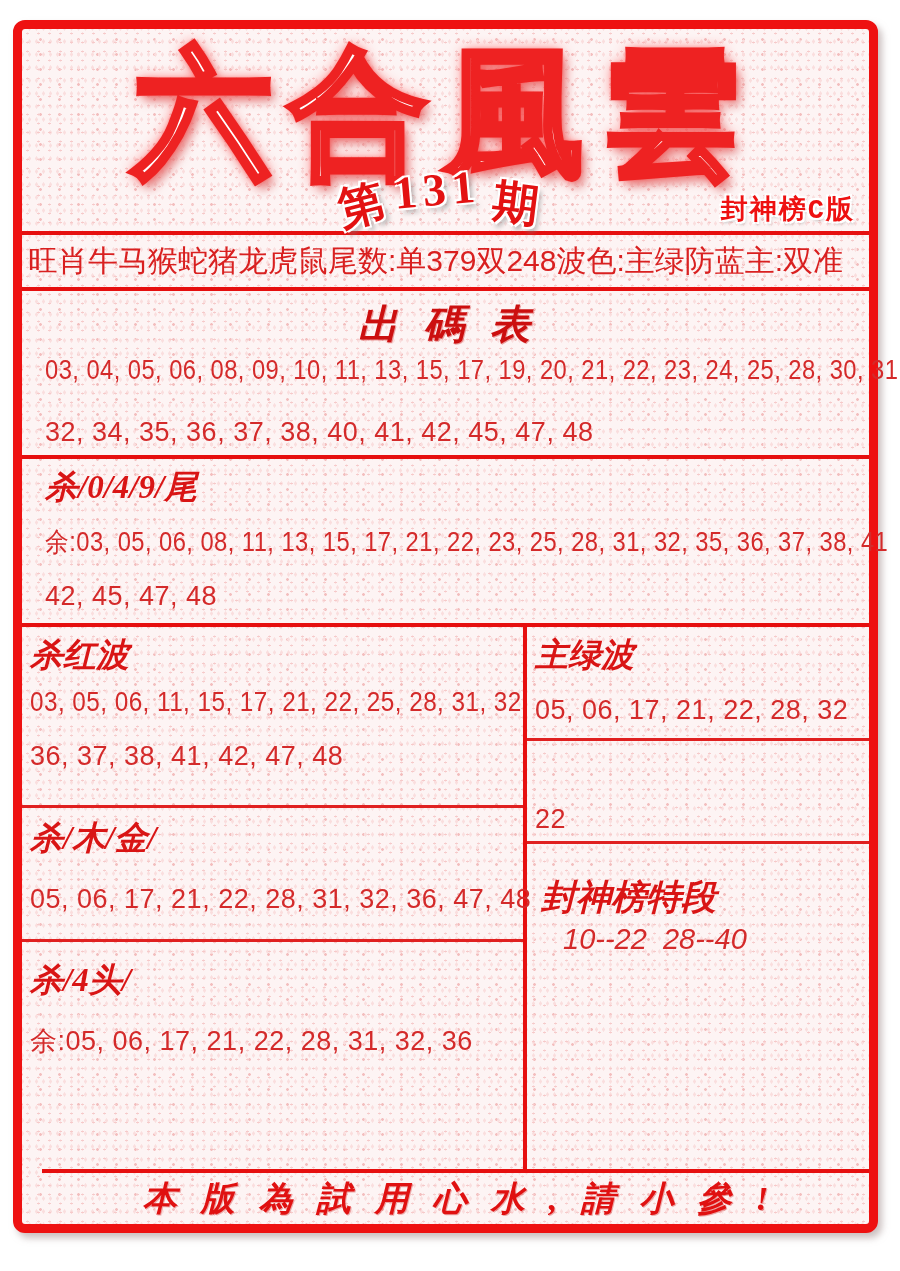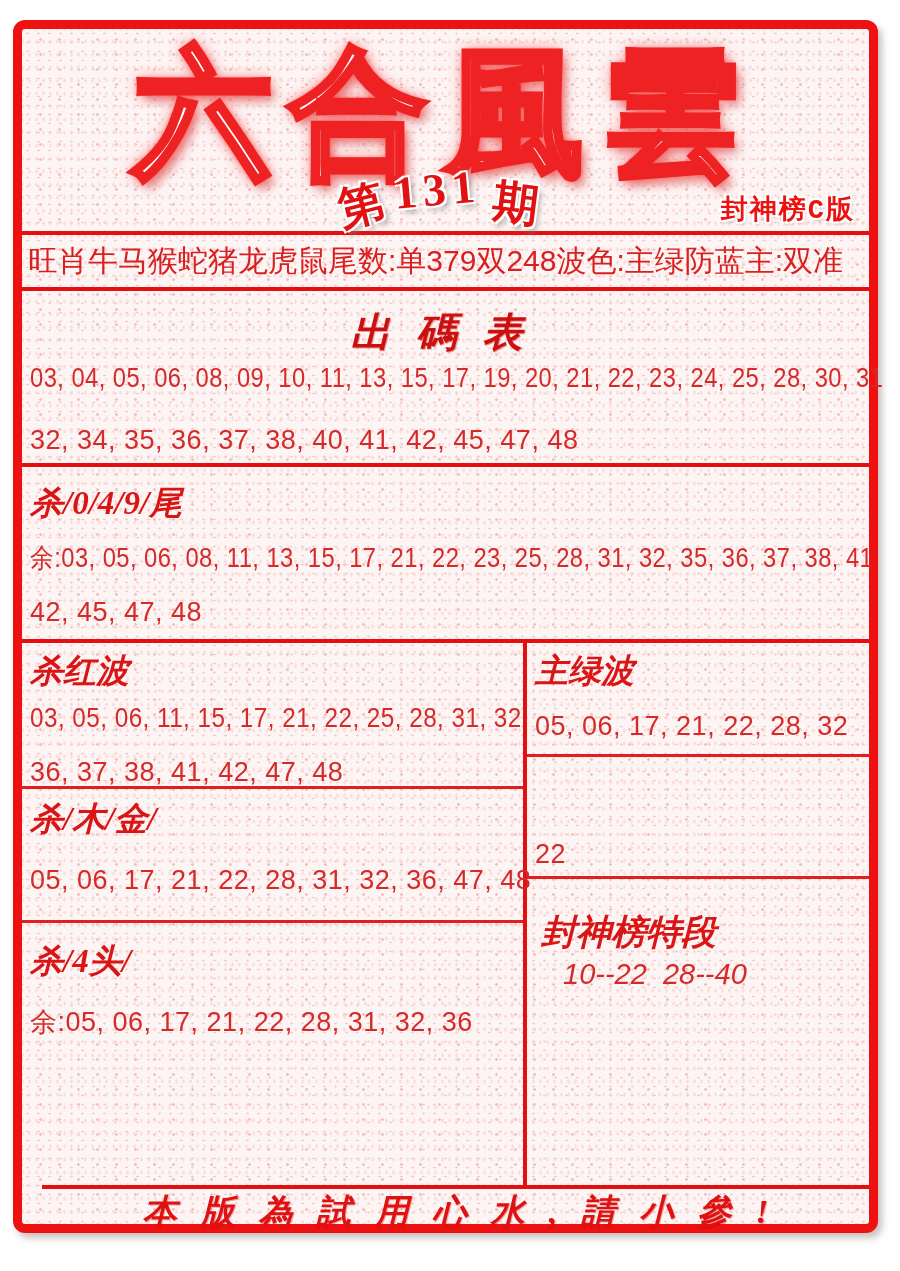--- a/index.html
+++ b/index.html
@@ -94,23 +94,22 @@
     padding-left:6px;
     font-size:30px;
     font-weight:500;
     color:#d92020;
     white-space:nowrap;
   }
   
   .section{
     box-sizing:border-box;
     border-bottom:4px solid #e60f0f;
-    padding-left:8px;
-    flex:none;
-    margin-top:8px;
+    padding-left:23px;
+    flex:none;
   }
   .sec-chuma{height:168px; text-align:left;}
   .chuma-title{
     text-align:center;
     font-family:"Liberation Serif", serif;
     font-weight:bold;
     font-style:italic;
     font-size:40px;
     letter-spacing:26px;
     color:#cc0f0f;
@@ -153,26 +152,26 @@
   .col-right{
     flex:1;
     display:flex;
     flex-direction:column;
   }
   .cell{
     box-sizing:border-box;
     padding-left:8px;
     flex:none;
   }
-  .cell-shahongbo{height:146px; border-bottom:3px solid #e02020;}
+  .cell-shahongbo{height:181px; border-bottom:3px solid #e02020;}
   .cell-shamujin{height:134px; border-bottom:3px solid #e02020;}
   .cell-sha4tou{flex:1;}
   .cell-zhulvbo{height:114px; border-bottom:3px solid #e02020;}
   .cell-green-extra{
-    height:122px; border-bottom:3px solid #e02020;
+    height:103px; border-bottom:3px solid #e02020;
     display:flex; align-items:flex-end; padding-bottom:6px;
   }
   .cell-teduan{flex:1;}
   .teduan-head{
     font-family:"Liberation Serif", serif;
     font-style:italic;
     font-weight:bold;
     font-size:35px;
     color:#d91515;
     margin:30px 0 0 6px;

